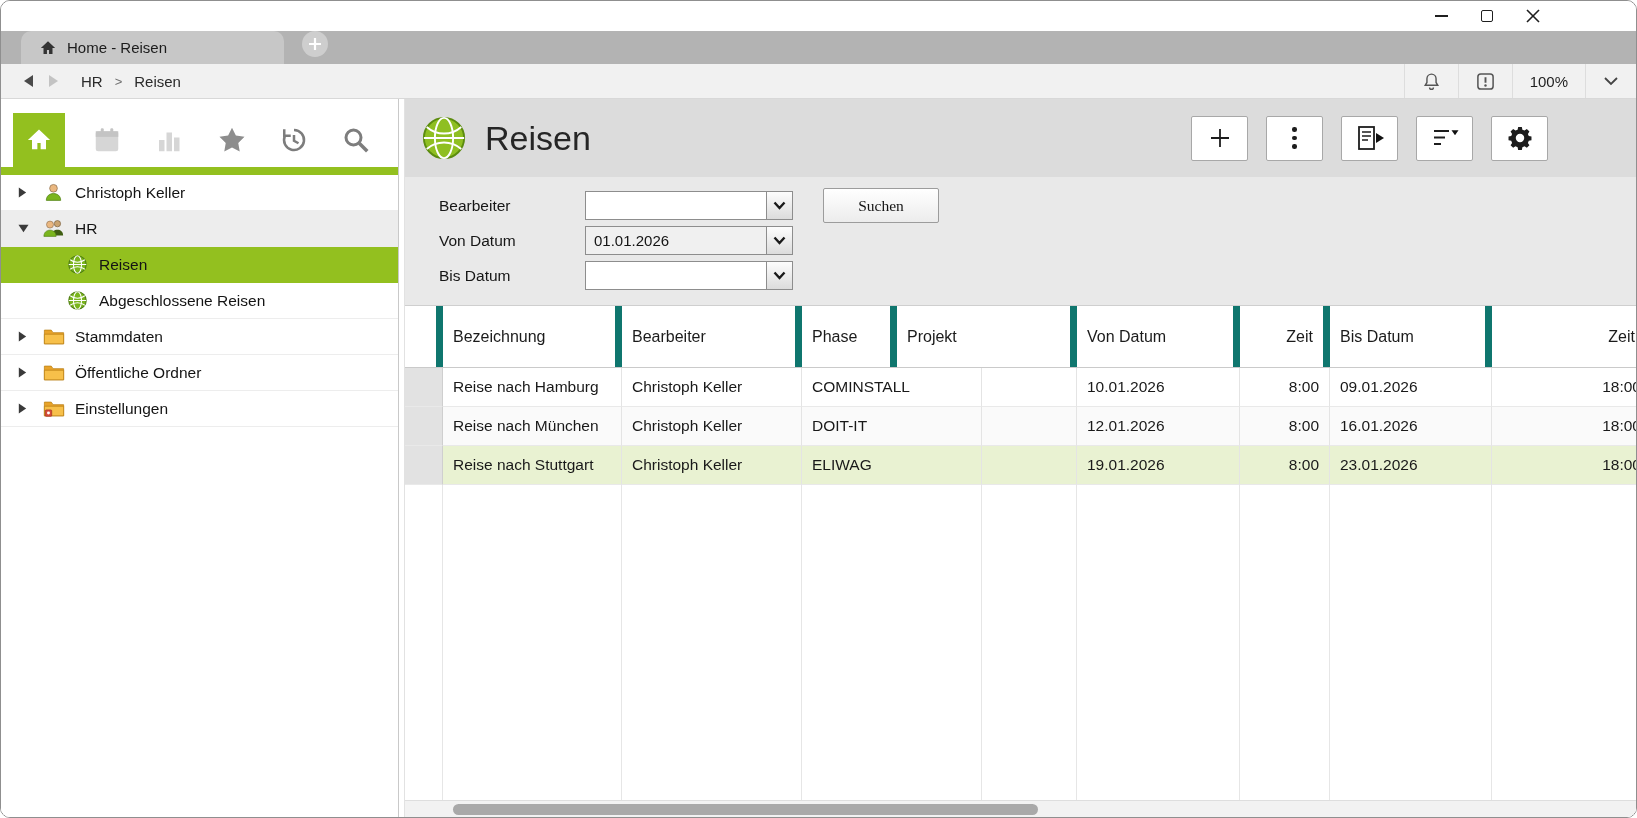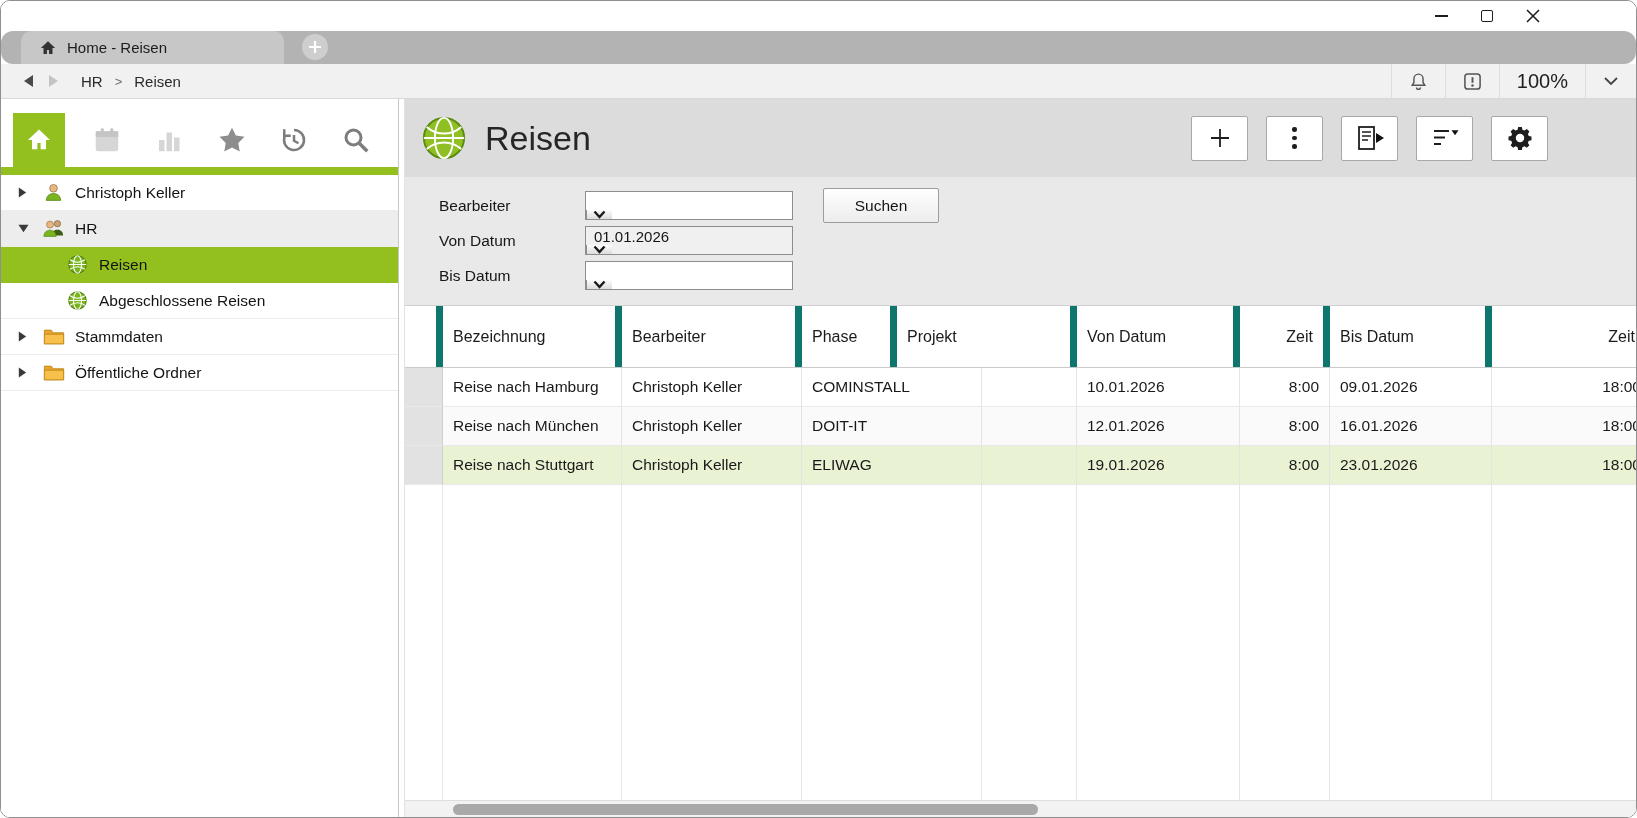--- a/index.html
+++ b/index.html
@@ -12,33 +12,33 @@
     display:flex; flex-direction:column;
   }
 
   
   .titlebar{ height:30px; background:#fff; display:flex; justify-content:flex-end; align-items:center; padding-right:80px; }
   .win-btn{ width:46px; height:30px; display:flex; align-items:center; justify-content:center; cursor:default; }
   .min-glyph{ width:13px; border-top:2px solid #1f1f1f; }
   .max-glyph{ width:12px; height:12px; border:1.6px solid #1f1f1f; border-radius:2px; }
 
   
-  .tabbar{ height:33px; background:#b3b3b3; display:flex; align-items:flex-end; padding-left:20px;border-radius:12px; }
+  .tabbar{ height:33px; background:#b3b3b3; display:flex; align-items:flex-start; padding-left:20px; }
   .tab{ height:33px; width:263px; background:#c7c7c7; border-radius:10px 10px 0 0; display:flex; align-items:center; gap:10px; padding:0 18px; }
   .tab-label{ font-size:15px; color:#1c1c1c; white-space:nowrap; }
   .newtab-btn{ width:26px; height:26px; border-radius:50%; background:#cecece; display:flex; align-items:center; justify-content:center; margin:0 0 4px 18px; }
 
   
   .navbar{ height:35px; background:#f1f1f1; border-bottom:1px solid #d8d8d8; display:flex; align-items:center; padding-left:14px; }
   .nav-arrow{ width:26px; height:100%; display:flex; align-items:center; justify-content:center; }
   .breadcrumb{ display:flex; align-items:center; gap:12px; margin-left:14px; font-size:15px; color:#2a2a2a; }
   .crumb-sep{ color:#6f6f6f; font-size:13px; }
   .nav-right{ margin-left:auto; display:flex; align-items:stretch; height:100%; }
   .nav-item{ display:flex; align-items:center; justify-content:center; padding:0 17px; border-left:1px solid #dddddd; }
-  .zoom-text{ font-size:20px; color:#1f1f1f; }
+  .zoom-text{ font-size:15px; color:#1f1f1f; }
 
   
   .app-body{ flex:1; display:flex; min-height:0; background:#fff; }
   .sidebar{ width:398px; flex:0 0 398px; border-right:1px solid #c9c9c9; display:flex; flex-direction:column; background:#fff; }
   .split-gap{ width:5px; flex:0 0 5px; background:#fff; }
   .content{ flex:1; min-width:0; display:flex; flex-direction:column; border-left:1px solid #e2e2e2; }
 
   
   .side-toolbar{ height:68px; display:flex; align-items:flex-end; justify-content:space-between; padding:0 22px 0 12px; background:#fff; }
   .home-tile{ width:52px; height:54px; background:var(--green); display:flex; align-items:center; justify-content:center; }
@@ -59,25 +59,25 @@
   .page-title{ font-size:34px; color:#262626; margin-left:18px; font-weight:400; }
   .hdr-actions{ margin-left:auto; display:flex; gap:18px; }
   .hdr-btn{ width:57px; height:45px; background:#fff; border:1px solid #a8a8a8; border-radius:2px; display:flex; align-items:center; justify-content:center; }
   .kebab{ display:flex; flex-direction:column; gap:4px; }
   .kebab i{ width:4.5px; height:4.5px; background:#1d1d1d; border-radius:50%; }
 
   
   .filterbar{ background:#e9e9e9; padding:14px 0 9px 0; }
   .filter-row{ display:flex; align-items:center; margin-bottom:6px; height:29px; }
   .filter-label{ width:180px; padding-left:34px; font-size:15.5px; color:#161616; }
-  .dropdown{ width:208px; height:29px; background:#fff; border:1px solid #8d8d8d; display:flex; align-items:stretch;flex-direction:column; }
+  .dropdown{ width:208px; height:29px; background:#fff; border:1px solid #8d8d8d; display:flex; align-items:stretch; }
   .dropdown.filled{ background:#f0f0f0; }
   .dd-value{ flex:1; font-size:15px; color:#141414; display:flex; align-items:center; padding:0 8px; overflow:hidden; white-space:nowrap; }
   .dd-button{ width:26px; border-left:1px solid #8d8d8d; background:linear-gradient(#fdfdfd,#dcdcdc); display:flex; align-items:center; justify-content:center; }
-  .search-btn{ margin-left:30px; width:116px; height:35px; font-size:15.5px; color:#141414; background:linear-gradient(#ffffff,#ececec); border:1px solid #9c9c9c; border-radius:2px; display:flex; align-items:center; justify-content:center; }
+  .search-btn{ margin-left:30px; width:116px; height:35px; font-size:15.5px; color:#141414; background:linear-gradient(#ffffff,#ececec); border:1px solid #9c9c9c; border-radius:2px; display:flex; align-items:center; justify-content:center;font-family:Liberation Serif, serif; }
 
   
   .tablewrap{ flex:1; min-height:0; display:flex; flex-direction:column; background:#fff; border-top:1px solid #cfcfcf; overflow:hidden; }
   .trow{ display:flex; width:max-content; min-width:100%; flex-shrink:0; }
   .c0{width:38px;} .c1{width:179px;} .c2{width:180px;} .c3{width:180px;} .c4{width:95px;}
   .c5{width:163px;} .c6{width:90px;} .c7{width:162px;} .c8{width:160px;}
   .cell{ flex-shrink:0; display:flex; align-items:center; padding-left:10px; overflow:hidden; white-space:nowrap; }
   .cell.num{ justify-content:flex-end; padding-right:10px; padding-left:0; }
   .thead{ height:62px; }
   .thead .cell{ font-size:16px; color:#1b1b1b; border-right:7px solid #0f766e; }
@@ -299,20 +299,36 @@
           </span>
           <span class="t-icon">
             <svg width="22" height="19" viewBox="0 0 24 20">
                 <path d="M1.5 3h7.5l2 2.8h11.5V18h-21z" fill="#e8a32a" stroke="#b97f15" stroke-width="0.8"></path>
                 <path d="M1.5 7.5h21V18h-21z" fill="#f7c04a" stroke="#b97f15" stroke-width="0.8"></path>
               </svg>
           </span>
           <span>Öffentliche Ordner</span>
         </div>
 
+        <div class="tree-item">
+          <span class="arrow-slot">
+            <svg width="11" height="13" viewBox="0 0 12 14">
+                <path d="M2 1.5l8 5.5-8 5.5z" fill="#3a3a3a"></path>
+              </svg>
+          </span>
+          <span class="t-icon">
+            <svg width="22" height="19" viewBox="0 0 24 20">
+                <path d="M1.5 3h7.5l2 2.8h11.5V18h-21z" fill="#e8a32a" stroke="#b97f15" stroke-width="0.8"></path>
+                <path d="M1.5 7.5h21V18h-21z" fill="#f7c04a" stroke="#b97f15" stroke-width="0.8"></path>
+                <rect x="2.5" y="11.5" width="7" height="7" rx="1" fill="#d84a3a" stroke="#9c2c20" stroke-width="0.7"></rect>
+                <circle cx="6" cy="15" r="1.6" fill="#fff"></circle>
+              </svg>
+          </span>
+          <span>Einstellungen</span>
+        </div>
 
       </div>
     </div>
 
     <div class="split-gap"></div>
 
     <div class="content">
 
       <div class="content-header">
         <svg class="page-icon" viewBox="0 0 48 48">

